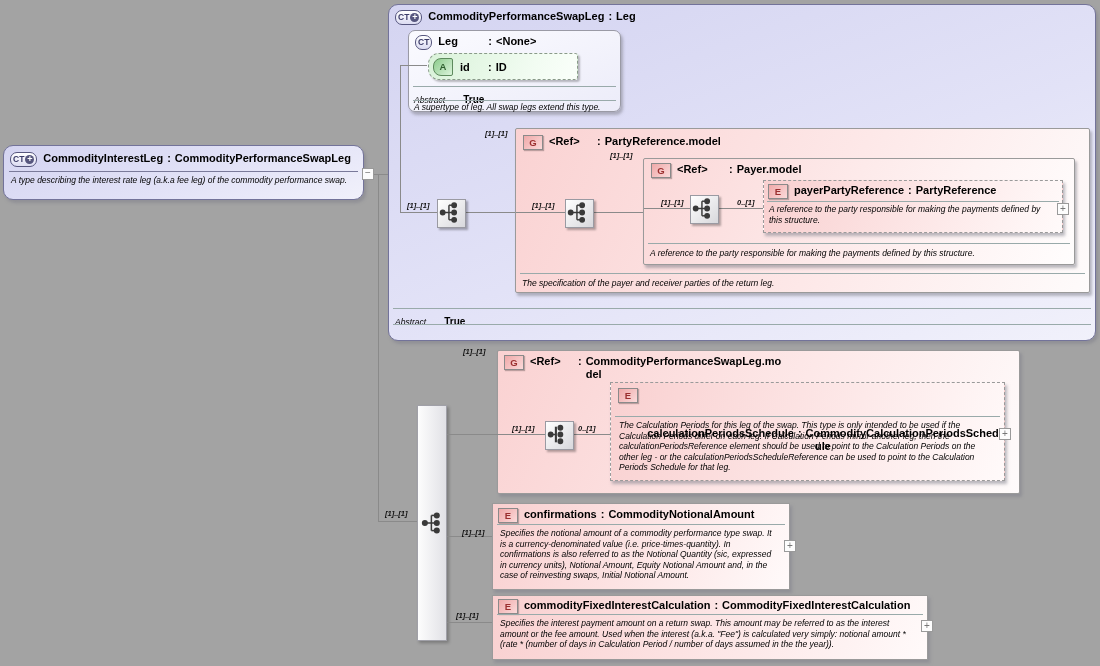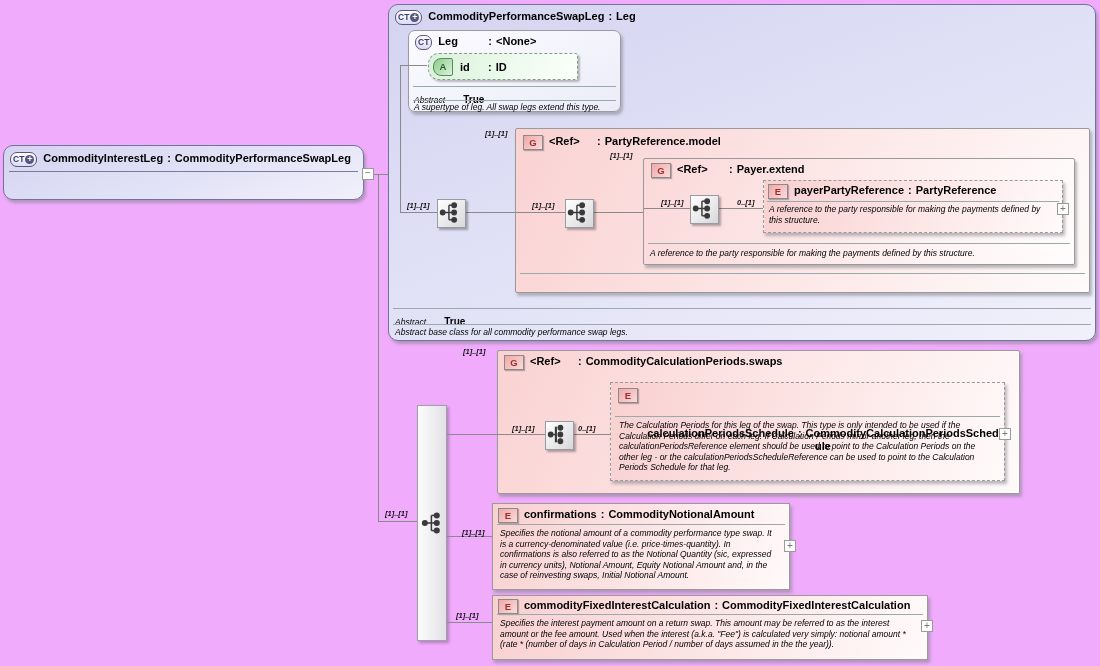--- a/index.html
+++ b/index.html
@@ -1,16 +1,16 @@
 <!DOCTYPE html>
 <html><head>
 <meta charset="utf-8">
 <style>
   html,body{margin:0;padding:0;background:#fff;}
-  .canvas{position:relative;width:1100px;height:666px;background:#f0abfc;overflow:hidden;
+  .canvas{position:relative;width:1100px;height:666px;background:#a3a3a3;overflow:hidden;
           font-family:"Liberation Sans",sans-serif;color:#000;}
   .bx{position:absolute;box-sizing:border-box;}
   .shadow{box-shadow:2px 3px 3px rgba(130,130,140,.55);}
   .ctbox{border:1px solid #73739a;border-radius:10px;
          background:linear-gradient(160deg,#d4d4f1 0%,#e2e2f7 55%,#f1f1fb 100%);}
   .innerbox{border:1px solid #9a9aa5;border-radius:7px;
             background:linear-gradient(160deg,#fbfbff 0%,#ececf9 100%);}
   .gbox{border:1px solid #9a9a9a;border-radius:2px;
         background:linear-gradient(115deg,#fad2d2 0%,#fde8e8 55%,#fefbfb 100%);}
   .gbox2{border:1px solid #9a9a9a;border-radius:2px;
@@ -64,21 +64,20 @@
         </span>
       <span class="tbold">CommodityPerformanceSwapLeg</span>
         <span class="tbold cl">:</span>
         <span class="tbold">Leg</span>
     </div>
     <div class="sep" style="top:303px;"></div>
     <div style="position:absolute;left:6px;top:306px;">
       <span class="abs-lb">Abstract</span><span class="abs-vl">True</span>
     </div>
     <div class="sep" style="top:319px;"></div>
-    <div class="desc" style="left:6px;top:322px;right:8px;">Abstract base class for all commodity performance swap legs.</div>
   </div>
 
   <div class="bx innerbox shadow" style="left:408px;top:30px;width:213px;height:82px;">
     <div class="trow" style="left:6px;top:4px;">
       <span class="cticon">
           <span>CT</span>
         </span>
       <span class="tbold" style="display:inline-block;width:50px;">Leg</span>
         <span class="tbold">:</span>
         <span class="tbold" style="margin-left:4px;">&lt;None&gt;</span>
@@ -100,28 +99,29 @@
   </div>
 
   <div class="bx gbox shadow" style="left:515px;top:128px;width:575px;height:165px;">
     <div class="trow" style="left:7px;top:6px;">
       <span class="gicon">G</span>
       <span class="tbold" style="display:inline-block;width:48px;">&lt;Ref&gt;</span>
         <span class="tbold">:</span>
         <span class="tbold" style="margin-left:4px;">PartyReference.model</span>
     </div>
     <div class="sep" style="top:144px;"></div>
+    <div class="desc" style="left:6px;top:149px;right:8px;">The specification of the payer and receiver parties of the return leg.</div>
   </div>
 
   <div class="bx gbox2 shadow" style="left:643px;top:158px;width:432px;height:107px;">
     <div class="trow" style="left:7px;top:4px;">
       <span class="gicon">G</span>
       <span class="tbold" style="display:inline-block;width:52px;">&lt;Ref&gt;</span>
         <span class="tbold">:</span>
-        <span class="tbold" style="margin-left:4px;">Payer.extend</span>
+        <span class="tbold" style="margin-left:4px;">Payer.model</span>
     </div>
     <div class="sep" style="top:84px;"></div>
     <div class="desc" style="left:6px;top:89px;right:8px;">A reference to the party responsible for making the payments defined by this structure.</div>
   </div>
 
   <div class="bx ebox dashed shadow" style="left:763px;top:180px;width:300px;height:53px;">
     <div class="trow" style="left:4px;top:3px;">
       <span class="eicon">E</span>
       <span class="tbold">payerPartyReference</span>
         <span class="tbold cl">:</span>
@@ -129,21 +129,21 @@
     </div>
     <div class="sep" style="top:20px;left:3px;right:3px;"></div>
     <div class="desc" style="left:5px;top:23px;right:7px;">A reference to the party responsible for making the payments defined by this structure.</div>
   </div>
 
   <div class="bx gbox shadow" style="left:497px;top:350px;width:523px;height:144px;">
     <div class="trow" style="left:6px;top:4px;">
       <span class="gicon">G</span>
       <span class="tbold" style="display:inline-block;width:48px;">&lt;Ref&gt;</span>
         <span class="tbold">:</span>
-        <span class="tbold wrap" style="margin-left:4px;display:inline-block;width:198px;">CommodityCalculationPeriods.swaps</span>
+        <span class="tbold wrap" style="margin-left:4px;display:inline-block;width:198px;">CommodityPerformanceSwapLeg.model</span>
     </div>
   </div>
 
   <div class="bx ebox dashed shadow" style="left:610px;top:382px;width:395px;height:99px;">
     <div class="trow" style="left:7px;top:5px;">
       <span class="eicon">E</span>
       <span class="tbold wrap" style="display:inline-block;width:358px;text-align:center;margin-top:39px;"><span>calculationPeriodsSchedule</span><span class="cl">:</span><span>CommodityCalculationPeriodsSchedule</span></span>
     </div>
     <div class="sep" style="top:33px;"></div>
     <div class="desc" style="left:8px;top:37px;right:9px;">The Calculation Periods for this leg of the swap. This type is only intended to be used if the Calculation Periods differ on each leg. If Calculation Periods mirror another leg, then the calculationPeriodsReference element should be used to point to the Calculation Periods on the other leg - or the calculationPeriodsScheduleReference can be used to point to the Calculation Periods Schedule for that leg.</div>
@@ -175,20 +175,21 @@
     <div class="trow" style="left:6px;top:6px;">
       <span class="cticon">
           <span>CT</span>
           <span class="ctplus">+</span>
         </span>
       <span class="tbold">CommodityInterestLeg</span>
         <span class="tbold cl">:</span>
         <span class="tbold">CommodityPerformanceSwapLeg</span>
     </div>
     <div class="sep" style="top:25px;left:5px;right:5px;background:#7a7a9a;"></div>
+    <div class="desc" style="left:7px;top:29px;right:9px;">A type describing the interest rate leg (a.k.a fee leg) of the commodity performance swap.</div>
   </div>
 
   <div class="bx bar" style="left:417px;top:405px;width:30px;height:236px;">
     <svg style="position:absolute;left:2px;top:104px;" width="26" height="26" viewBox="0 0 24 24">
         <g stroke="#3a3a3a" stroke-width="1.4" fill="#3a3a3a">
           <circle cx="4.5" cy="12" r="2.1"></circle>
           <path d="M6.5 12 H10.5" fill="none"></path>
           <path d="M10.5 5 V19" fill="none"></path>
           <path d="M10.5 5 H13.5" fill="none"></path>
           <path d="M10.5 12 H13.5" fill="none"></path>

